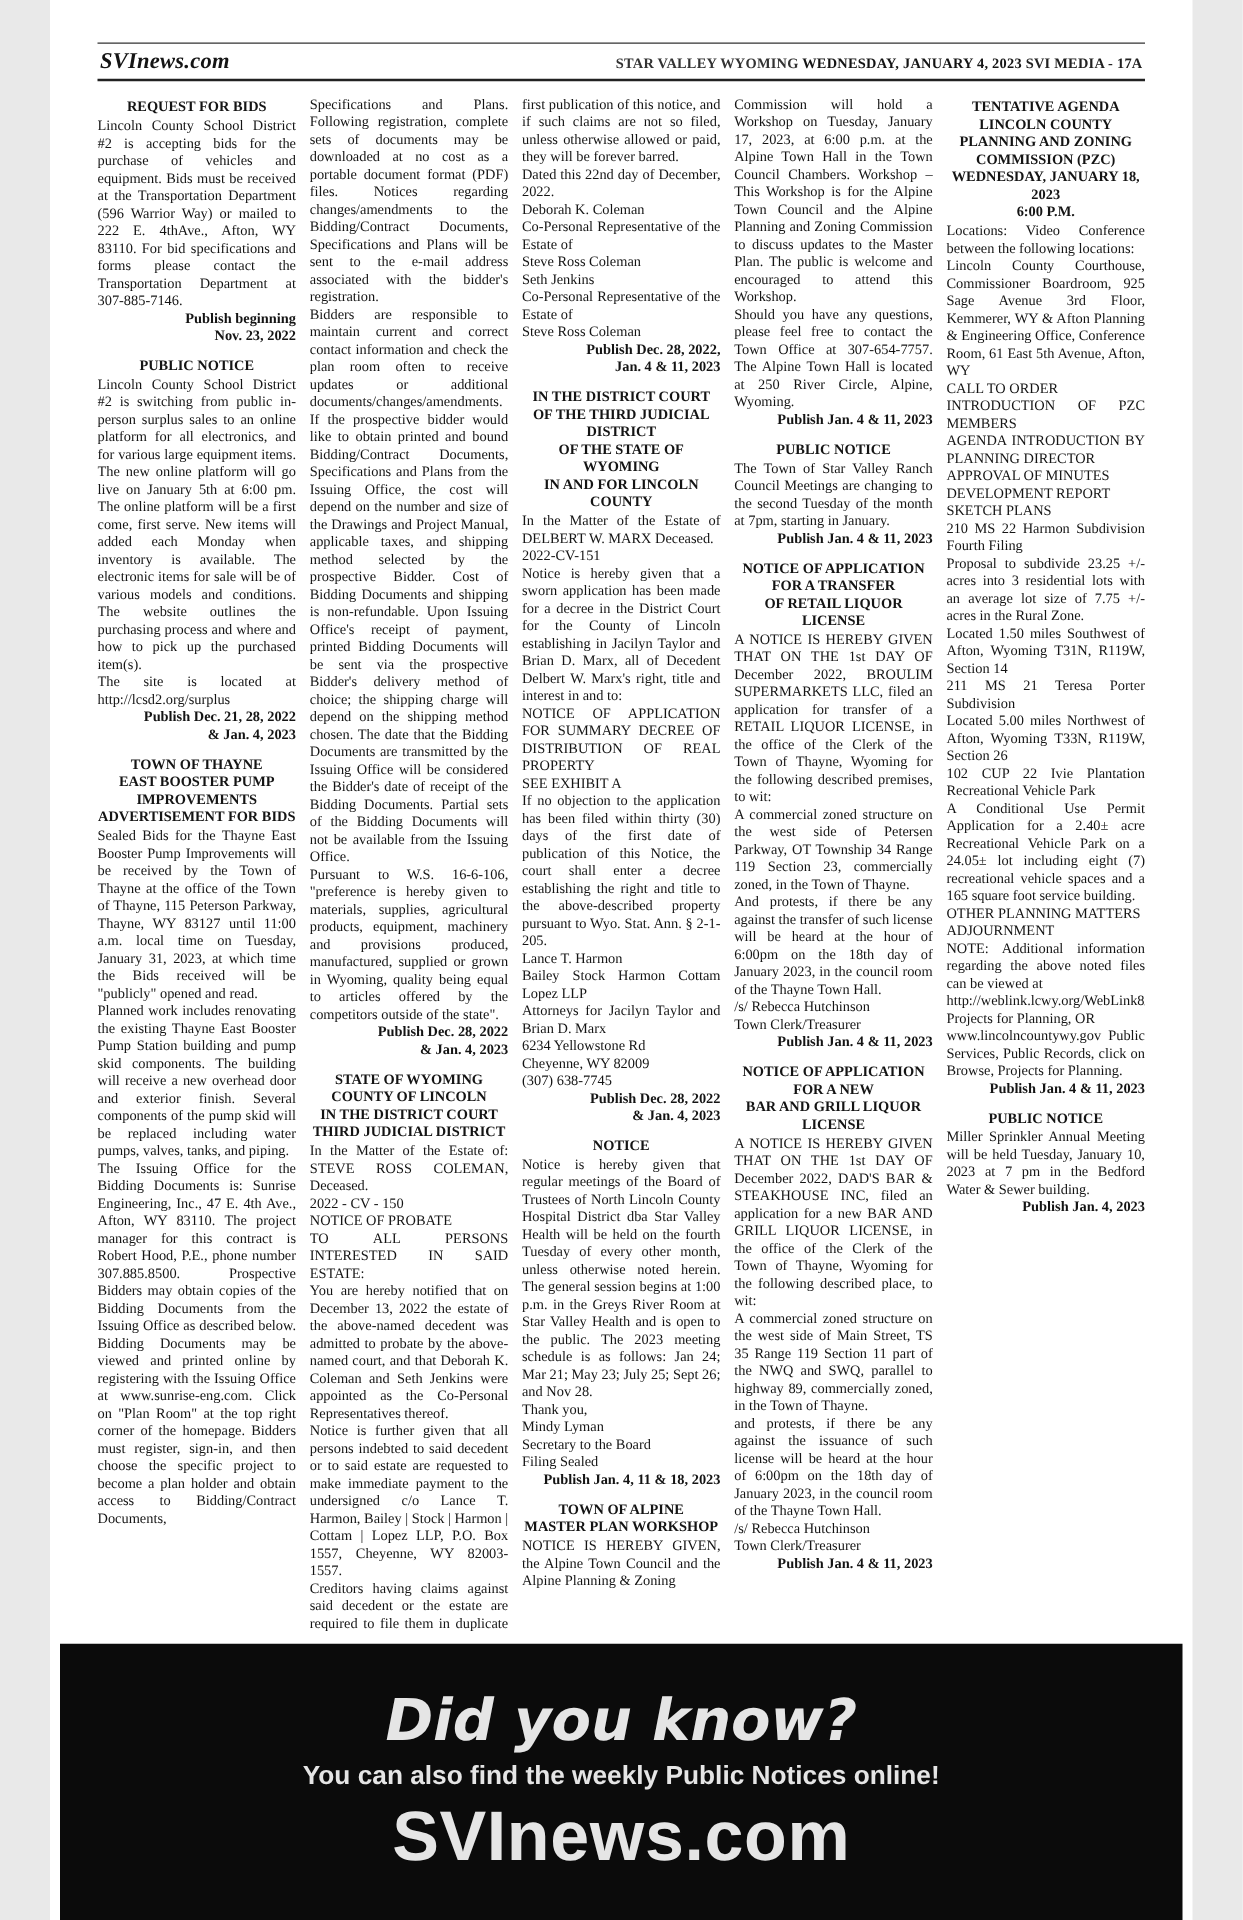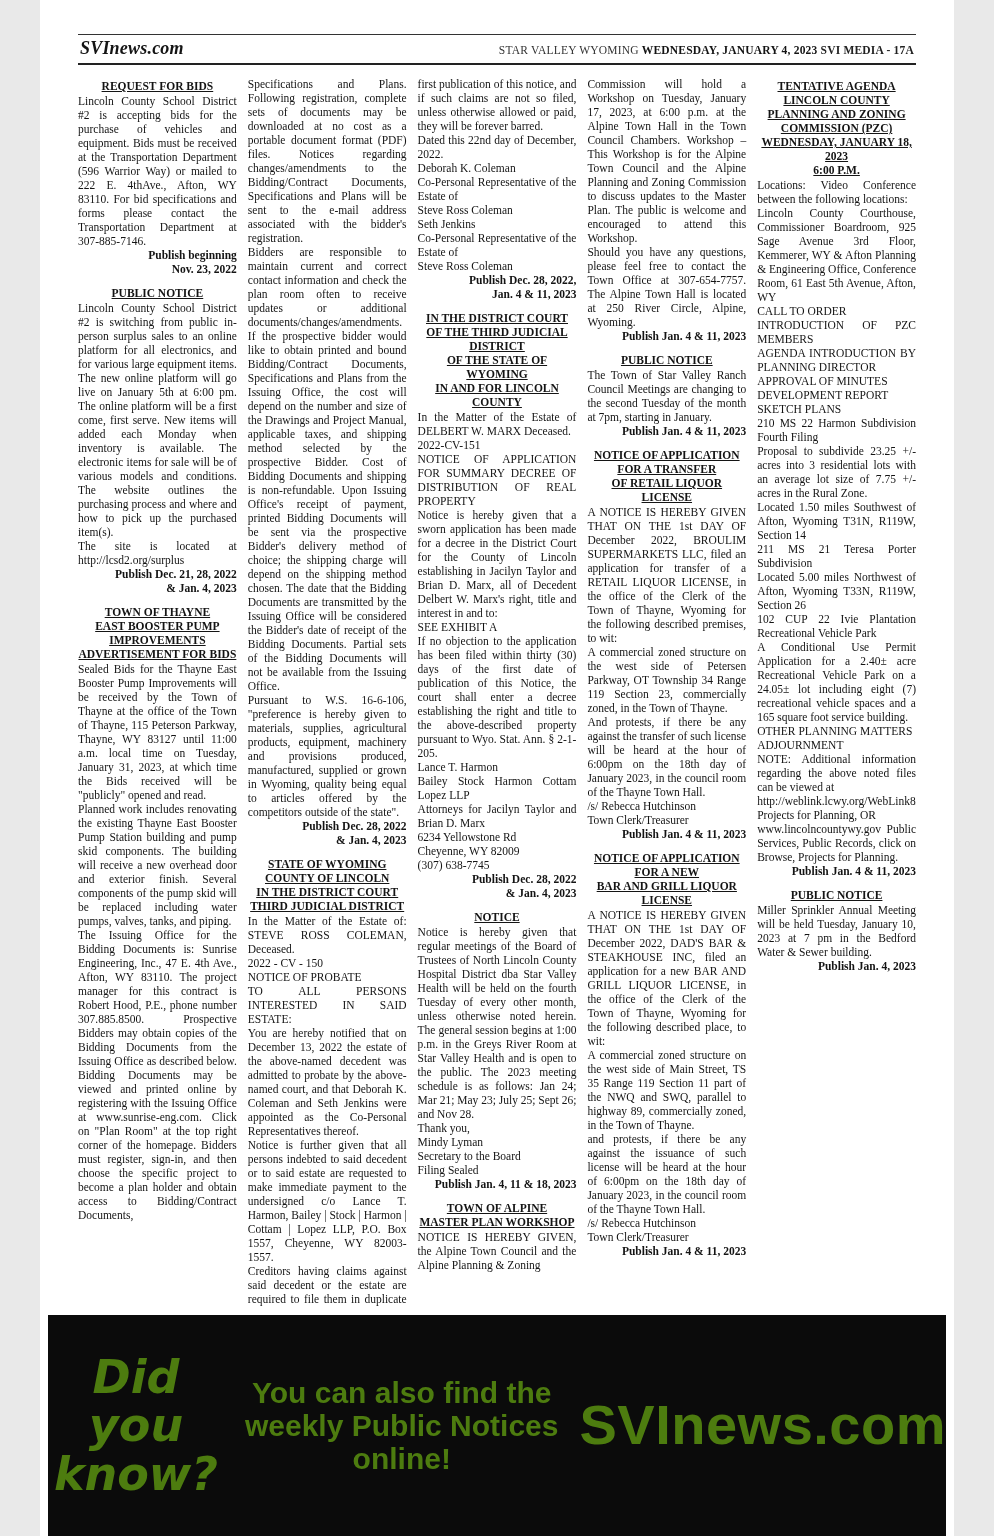--- a/index.html
+++ b/index.html
@@ -11,57 +11,57 @@
   }
   .header {
     margin: 34px 38px 0 38px;
     border-top: 1px solid #333;
     border-bottom: 2px solid #222;
     display: flex; justify-content: space-between; align-items: baseline;
     padding: 3px 2px 4px 2px;
   }
   .brand { font-weight: bold; font-style: italic; font-size: 18px; letter-spacing: 0.2px; }
   .header-right { font-size: 11.5px; letter-spacing: 0.2px; }
-  .header-right .seg-light { color:#333; font-weight: normal; }
+  .header-right .seg-light { color:#333; font-weight: bold; }
   .header-right .seg-bold { font-weight: bold; }
   .header-right .seg-med { font-weight: bold; color:#222; }
 
   .columns {
     display: flex; gap: 11px;
     margin: 12px 38px 0 38px;
     height: 1230px; overflow: hidden;
     flex: none;
   }
   .col { flex: 1 1 0; min-width: 0; }
   .blk { font-size: 11.5px; line-height: 14px; }
   .blk.p { text-align: justify; }
   .blk.h {
     text-align: center; font-weight: bold; white-space: pre-line;
-    margin-top: 10px; margin-bottom: 1px; text-decoration: underline;
+    margin-top: 10px; margin-bottom: 1px;
   }
   .blk.h:first-child { margin-top: 2px; }
   .blk.pub {
     text-align: right; font-weight: bold; white-space: pre-line;
     margin-bottom: 3px;
   }
 
   .banner {
     flex: 1 1 auto;
     margin: 8px 8px 0 8px;
-    background: #0b0b0b; color: #4d7c0f;
-    display: flex; flex-direction: row; align-items: center; justify-content: center;
+    background: #0b0b0b; color: #e5e5e5;
+    display: flex; flex-direction: column; align-items: center; justify-content: center;
     text-align: center; gap: 8px;
   }
   .banner-line1 {
     font-family: "DejaVu Sans", sans-serif;
     font-weight: bold; font-style: italic; font-size: 46px; line-height: 1.05;
   }
   .banner-line2 {
     font-family: "Liberation Sans", sans-serif;
-    font-weight: bold; font-size: 30px; line-height: 1.1;
+    font-weight: bold; font-size: 21px; line-height: 1.1;
   }
   .banner-line3 {
     font-family: "Liberation Sans", sans-serif;
     font-weight: bold; font-size: 56px; line-height: 1.05; letter-spacing: 0.5px;
   }
 </style>
 </head>
 <body>
 
 <div class="page">
@@ -124,22 +124,22 @@
         <div class="blk pub">Publish Dec. 28, 2022,
 Jan. 4 &amp; 11, 2023</div>
         <div class="blk h">IN THE DISTRICT COURT
 OF THE THIRD JUDICIAL
 DISTRICT
 OF THE STATE OF WYOMING
 IN AND FOR LINCOLN
 COUNTY</div>
         <div class="blk p">In the Matter of the Estate of DELBERT W. MARX Deceased.</div>
         <div class="blk p">2022-CV-151</div>
+        <div class="blk p">Notice is hereby given that a sworn application has been made for a decree in the District Court for the County of Lincoln establishing in Jacilyn Taylor and Brian D. Marx, all of Decedent Delbert W. Marx's right, title and interest in and to:</div>
         <div class="blk p">NOTICE OF APPLICATION FOR SUMMARY DECREE OF DISTRIBUTION OF REAL PROPERTY</div>
-        <div class="blk p">Notice is hereby given that a sworn application has been made for a decree in the District Court for the County of Lincoln establishing in Jacilyn Taylor and Brian D. Marx, all of Decedent Delbert W. Marx's right, title and interest in and to:</div>
         <div class="blk p">SEE EXHIBIT A</div>
         <div class="blk p">If no objection to the application has been filed within thirty (30) days of the first date of publication of this Notice, the court shall enter a decree establishing the right and title to the above-described property pursuant to Wyo. Stat. Ann. § 2-1-205.</div>
         <div class="blk p">Lance T. Harmon</div>
         <div class="blk p">Bailey Stock Harmon Cottam Lopez LLP</div>
         <div class="blk p">Attorneys for Jacilyn Taylor and Brian D. Marx</div>
         <div class="blk p">6234 Yellowstone Rd</div>
         <div class="blk p">Cheyenne, WY 82009</div>
         <div class="blk p">(307) 638-7745</div>
         <div class="blk pub">Publish Dec. 28, 2022
 &amp; Jan. 4, 2023</div>

